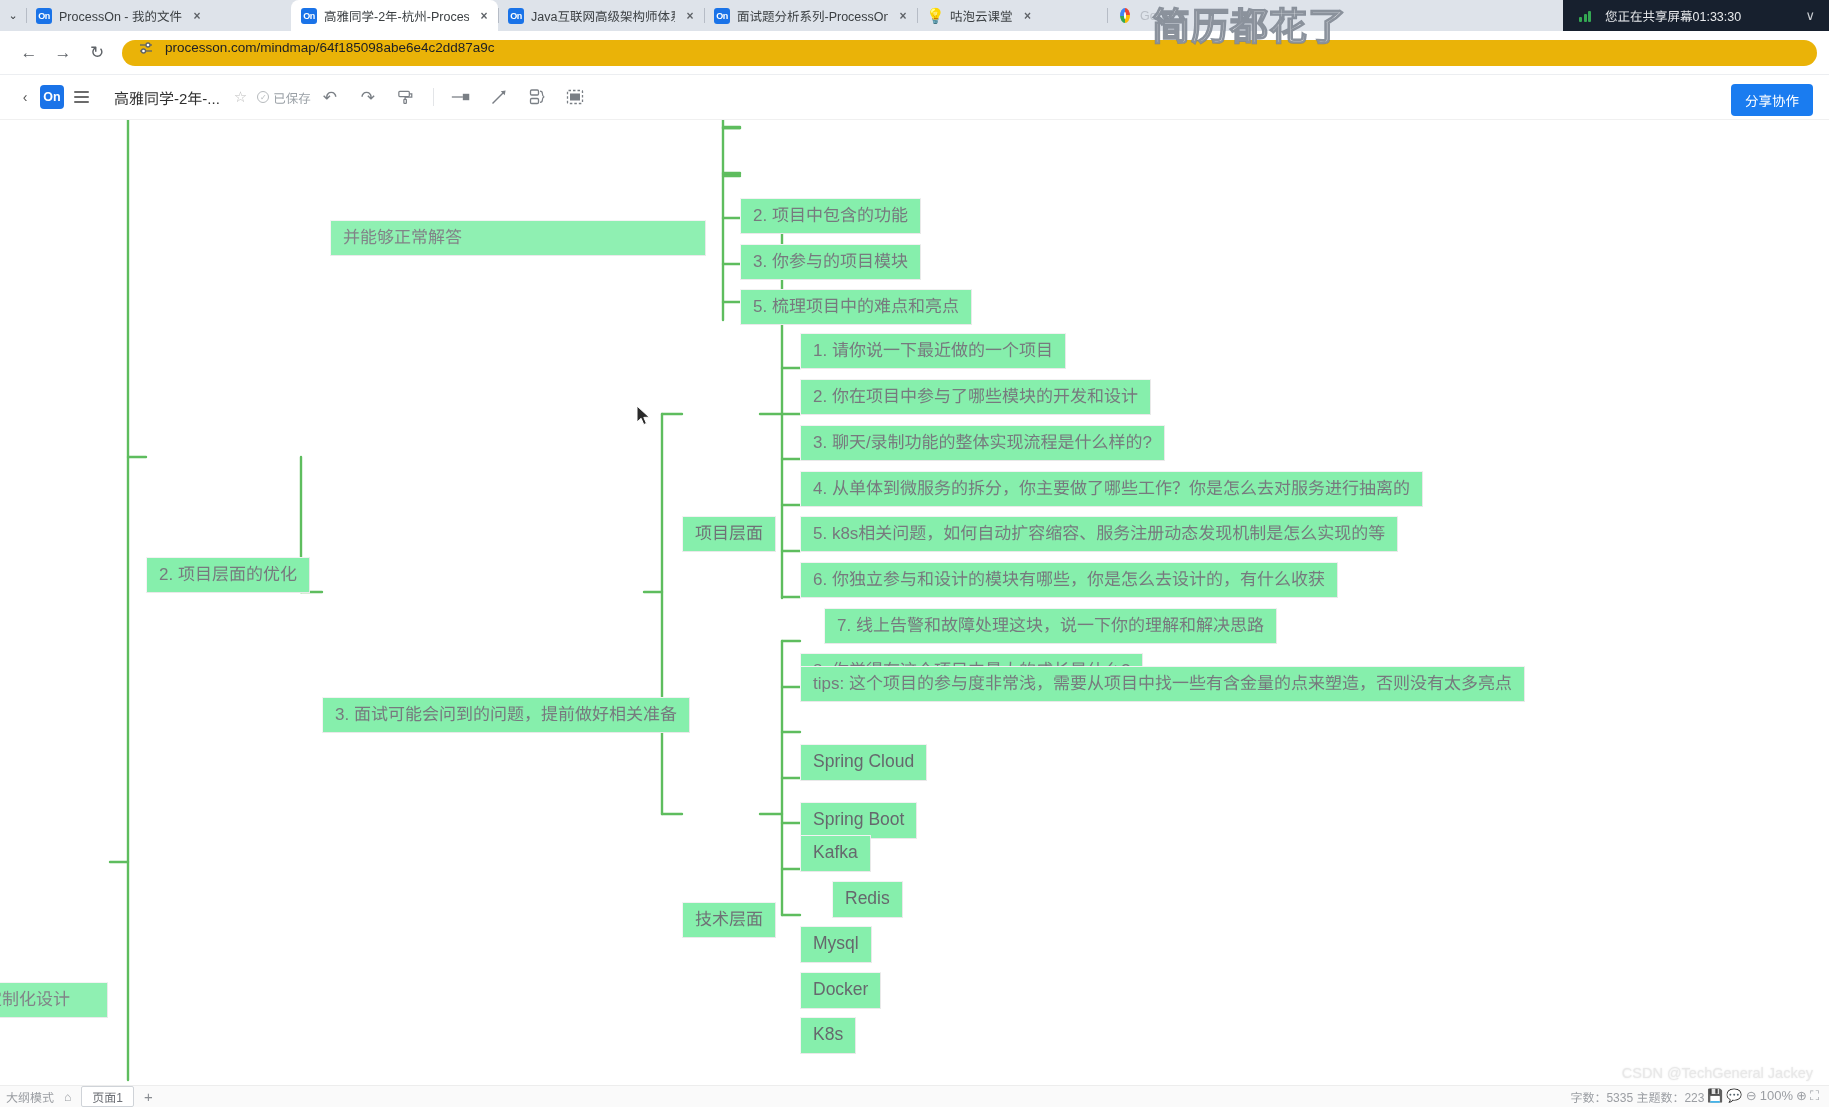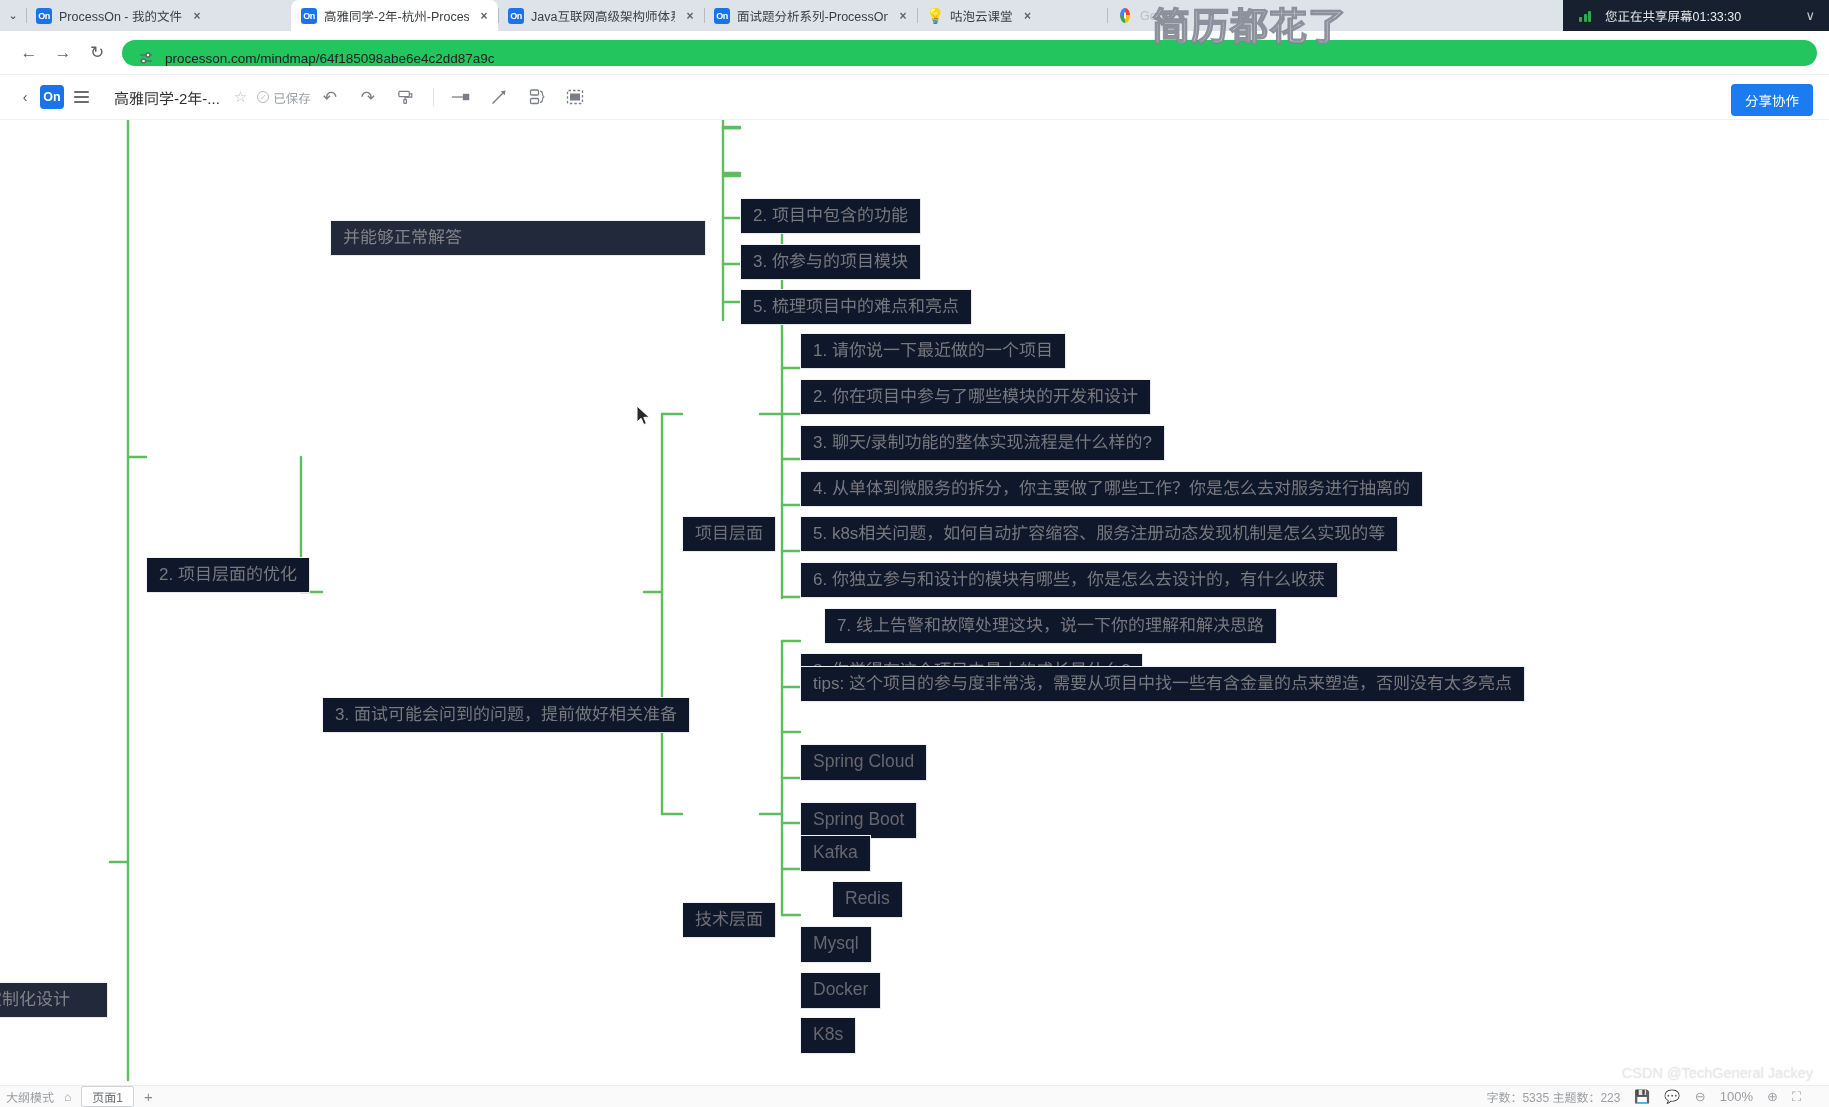--- a/index.html
+++ b/index.html
@@ -118,23 +118,23 @@
     width: 34px; height: 34px;
     display:flex; align-items:center; justify-content:center;
     color:#5f6368;
     border-radius: 50%;
     font-size: 17px;
   }
   .urlbox {
     flex: 1;
     height: 26px;
     margin-left: 8px;
-    background: #22c55e;
+    background: #eab308;
     border-radius: 16px;
-    display: flex; align-items: flex-end;
+    display: flex; align-items: flex-start;
     gap: 11px;
     padding: 0 16px;
   }
   .url-text {
     font-size: 13.5px; color: #202124;
     font-family: "Liberation Sans", sans-serif;
   }
   .tune-icon { width:16px; height:16px; position:relative; flex:0 0 16px;}
 
   
@@ -206,21 +206,21 @@
     overflow: hidden;
   }
   .svg-links { position:absolute; left:0; top:0; width:1829px; height:987px; }
 
   .node {
     position: absolute;
     display: flex; align-items: center;
     padding: 6px 12px 7px 12px;
     font-size: 17px;
     color: #7d7f84;
-    background: #0f172a;
+    background: #86efac;
     border: 1px solid #e9e9e9;
     border-top-color:#f2f2f2;
     border-left-color:#f4f4f4;
     white-space: nowrap;
     line-height: 1.25;
     font-family: "Liberation Sans","DejaVu Sans",sans-serif;
   }
   .node.gray-mid { color:#77797e; }
   .node.plain { color: #6f7176; }
   .node.latin { color:#66686d; font-size:17.5px; }
@@ -261,21 +261,21 @@
     display:flex; align-items:center;
     font-size:12px; color:#9b9ea3;
     z-index: 45;
   }
   .sb-left { display:flex; align-items:center; gap:10px; padding-left:6px;}
   .page-chip {
     border:1px solid #cfd3d8; background:#fff;
     padding:1px 10px; border-radius:2px; font-size:12px; color:#6d7076;
   }
   .sb-plus { font-size:15px; color:#8a8d92;}
-  .sb-right { margin-left:auto; display:flex;align-items:center;gap:14px;padding-right:28px;}
+  .sb-right { margin-left:auto; display:flex;align-items:flex-start;gap:3px;padding-right:10px;}
   .sb-icon { color:#9b9ea3; font-size:13px;}
 </style>
 </head>
 <body>
 
 <div class="browser">
 
   <div class="tabstrip">
     <div class="tabstrip-left-chevron">⌄</div>
 

